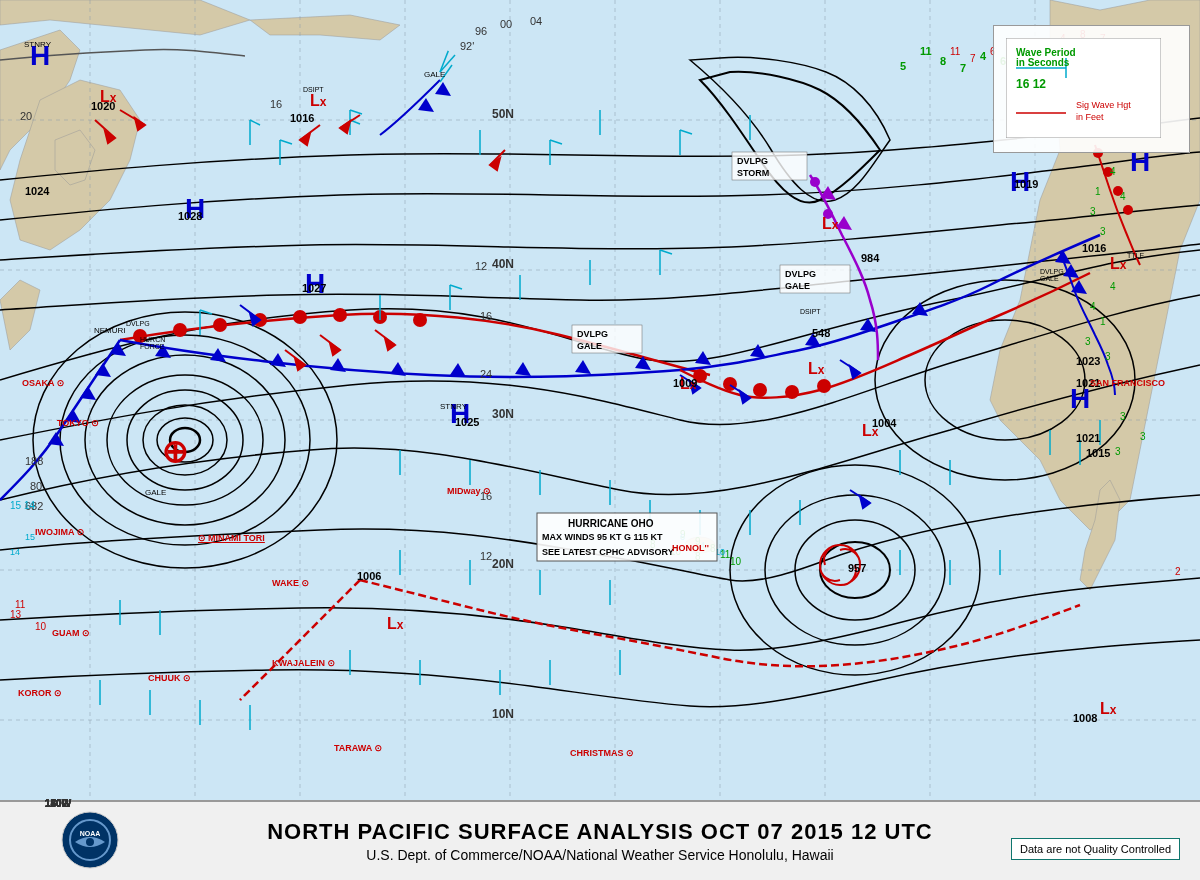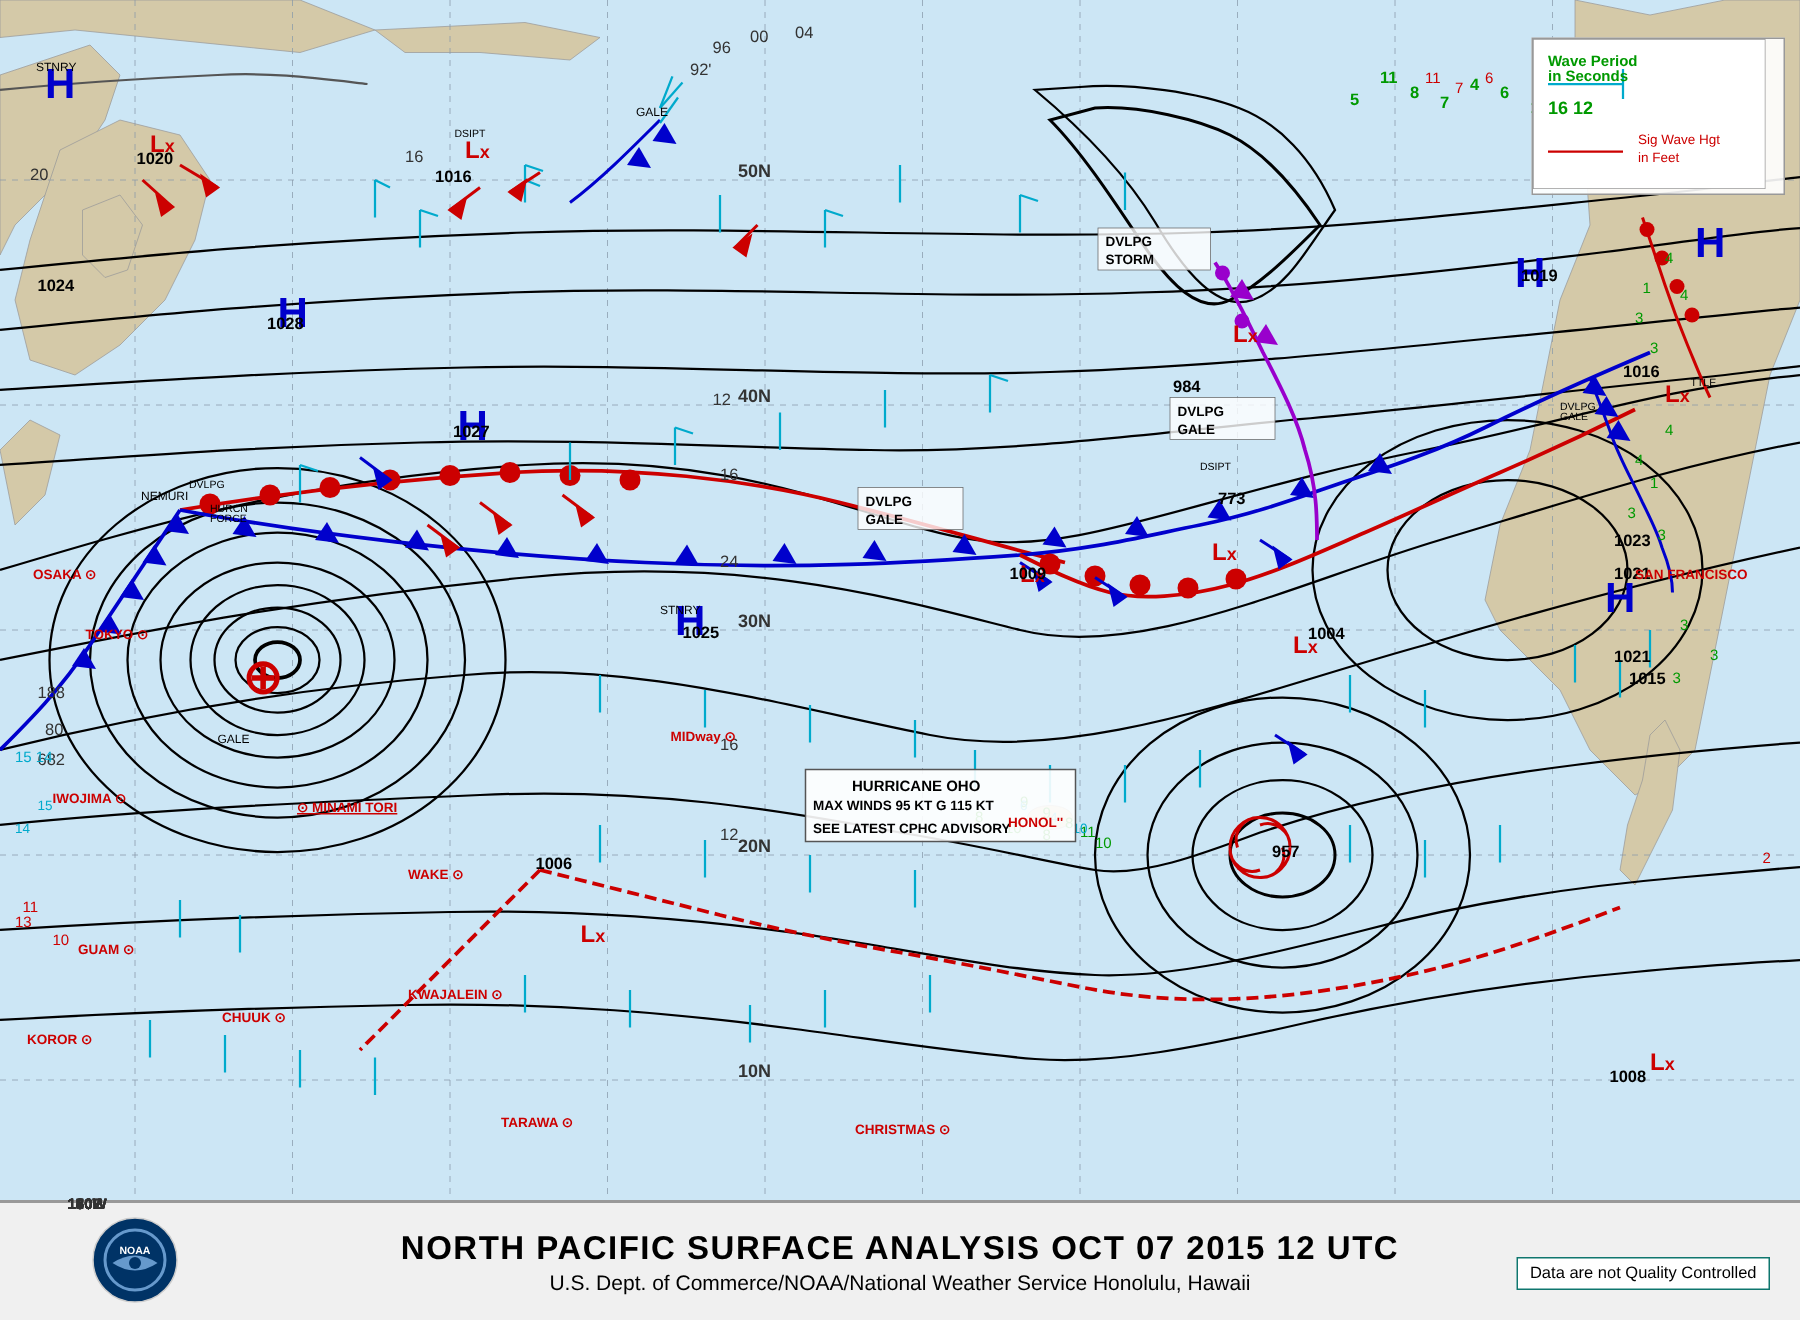--- a/index.html
+++ b/index.html
@@ -83,24 +83,24 @@
       font-size: 11px;
       background: #fff;
       color: #000;
     }
 
     
     #legend-box {
       position: absolute;
       top: 25px;
       right: 10px;
-      width: 169px;
+      width: 197px;
       background: rgba(255,255,255,0.9);
       border: 1px solid #999;
-      padding: 0;
+      padding: 12px;
       font-size: 10px;
     }
 
     
     .map-label {
       position: absolute;
       font-size: 10px;
       font-weight: bold;
       color: #cc0000;
       white-space: nowrap;
@@ -510,22 +510,22 @@
     <div style="position:absolute; left:680px; top:375px; color:#cc0000; font-size:16px; font-weight:bold;">L<span style="font-size:12px;">x</span></div>
 
     <div class="pressure-label" style="left:91px; top:100px;">1020</div>
     <div class="pressure-label" style="left:25px; top:185px;">1024</div>
     <div class="pressure-label" style="left:178px; top:210px;">1028</div>
     <div class="pressure-label" style="left:302px; top:282px;">1027</div>
     <div class="pressure-label" style="left:455px; top:416px;">1025</div>
     <div class="pressure-label" style="left:290px; top:112px;">1016</div>
     <div class="pressure-label" style="left:1082px; top:242px;">1016</div>
     <div class="pressure-label" style="left:1014px; top:178px;">1019</div>
-    <div class="pressure-label" style="left:770px; top:252px;padding-left:12px;">984</div>
-    <div class="pressure-label" style="left:812px; top:327px;">773</div>
+    <div class="pressure-label" style="left:849px; top:252px;padding-left:12px;">984</div>
+    <div class="pressure-label" style="left:812px; top:327px;">548</div>
     <div class="pressure-label" style="left:872px; top:417px;">1004</div>
     <div class="pressure-label" style="left:673px; top:377px;">1009</div>
     <div class="pressure-label" style="left:848px; top:562px;">957</div>
     <div class="pressure-label" style="left:357px; top:570px;">1006</div>
     <div class="pressure-label" style="left:1073px; top:712px;">1008</div>
     <div class="pressure-label" style="left:1076px; top:377px;">1021</div>
     <div class="pressure-label" style="left:1076px; top:432px;">1021</div>
     <div class="pressure-label" style="left:1086px; top:447px;text-align:center;">1015</div>
     <div class="pressure-label" style="left:1076px; top:355px;">1023</div>
 

